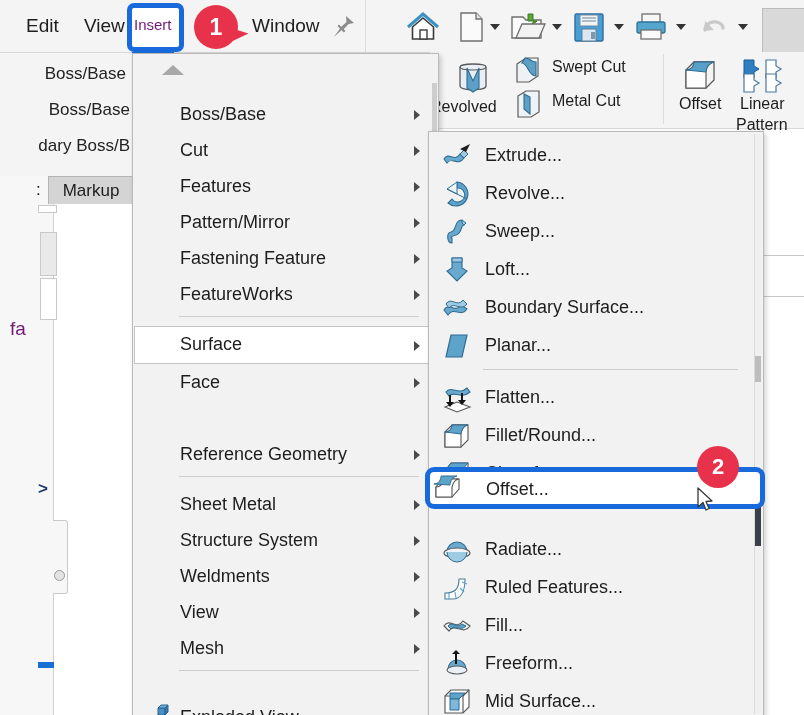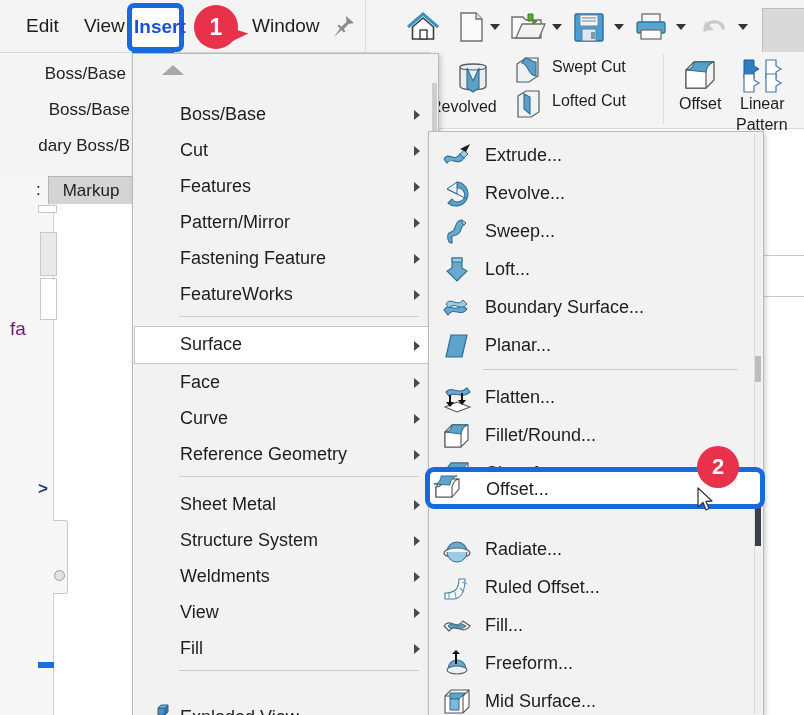--- a/index.html
+++ b/index.html
@@ -63,21 +63,21 @@
   .srow{position:absolute;left:2px;width:328px;height:38px;}
   .srow .slabel{position:absolute;left:54px;top:9px;font-size:18px;color:#1d1d1d;white-space:nowrap;}
   .srow .sicon{position:absolute;left:10px;top:5px;width:32px;height:30px;}
   .ssep{position:absolute;left:54px;width:255px;height:1px;background:#cdcdcd;}
   .sub-scroll{position:absolute;right:2px;top:2px;width:6px;height:580px;background:#f0f0f0;border-left:1px solid #dadada;}
   .sub-scroll i{position:absolute;left:0;top:222px;width:6px;height:26px;background:#bdbdbd;display:block;}
   .sub-scroll b{position:absolute;left:0;top:352px;width:6px;height:60px;background:#3a3f4a;display:block;}
 
   
   .hl-insert{position:absolute;left:127px;top:3px;width:57px;height:49px;border:5px solid #1769dc;border-radius:7px;background:#ffffff;box-sizing:border-box;}
-  .insert-text{position:absolute;left:134px;top:16px;font-size:19px;color:#1d4ed8;z-index:6;font-weight:bold;}
+  .insert-text{position:absolute;left:134px;top:16px;font-size:15px;color:#701a75;z-index:6;}
   .badge{position:absolute;border-radius:50%;background:#e8314a;color:#fff;text-align:center;font-weight:bold;}
   .badge1{left:194px;top:5px;width:44px;height:44px;line-height:44px;font-size:23px;}
   .badge1-tail{position:absolute;left:222px;top:27px;width:0;height:0;border-left:26px solid #e8314a;border-top:5px solid transparent;border-bottom:16px solid transparent;transform:rotate(6deg);}
   .badge2{left:697px;top:446px;width:42px;height:42px;line-height:42px;font-size:22px;z-index:8;}
   .hl-offset{position:absolute;left:425px;top:467px;width:340px;height:42px;border:5px solid #1769dc;border-radius:9px;background:#ffffff;box-sizing:border-box;z-index:5;}
   .offset-content{position:absolute;left:432px;top:472px;z-index:7;}
   .cursor{position:absolute;left:697px;top:487px;width:20px;height:28px;z-index:9;}
 </style>
 </head>
 <body>
@@ -198,21 +198,21 @@
       </svg>
     </div>
     <div class="rb-label" style="left:122px;top:6px;">Swept Cut</div>
 
     <div class="rb-icon" style="left:82px;top:36px;">
       <svg width="34" height="34" viewBox="0 0 34 34">
         <path d="M6 8 L14 3 L27 3 L27 24 L19 29 L6 29 Z" fill="#f0f3f6" stroke="#5b5b5b" stroke-width="1.2"></path>
         <path d="M12 6 L12 21 L18 26 L18 9 Z" fill="#5e9fc6" stroke="#2f6d93" stroke-width="1.1"></path>
       </svg>
     </div>
-    <div class="rb-label" style="left:122px;top:40px;">Lofted Cut</div>
+    <div class="rb-label" style="left:122px;top:40px;">Metal Cut</div>
 
     <div class="rb-icon" style="left:250px;top:4px;">
       <svg width="40" height="40" viewBox="0 0 40 40">
         <path d="M6 14 L14 6 L34 6 L34 24 L26 32 L6 32 Z" fill="#f4f4f4" stroke="#5b5b5b" stroke-width="1.3"></path>
         <path d="M6 14 C14 14, 14 6, 14 6 L34 6 C34 6, 26 8, 26 16 L26 32 L6 32 Z" fill="#fdfdfd" stroke="#5b5b5b" stroke-width="1.2"></path>
         <path d="M6 14 C14 14, 14 6, 14 6 L34 6 C27 7, 26 15, 26 16 Z" fill="#56a0c9" stroke="#2f6d93" stroke-width="1"></path>
       </svg>
     </div>
     <div class="rb-label" style="left:249px;top:43px;">Offset</div>
 
@@ -261,24 +261,20 @@
       <div class="msep" style="top:234px;"></div>
 
       <div class="mrow sel" style="top:244px;">
         <span class="mlabel">Surface</span>
         <span class="arrow"></span>
       </div>
       <div class="mrow" style="top:282px;">
         <span class="mlabel">Face</span>
         <span class="arrow"></span>
       </div>
-      <div class="mrow" style="top:318px;">
-        <span class="mlabel">Curve</span>
-        <span class="arrow"></span>
-      </div>
       <div class="mrow" style="top:354px;">
         <span class="mlabel">Reference Geometry</span>
         <span class="arrow"></span>
       </div>
 
       <div class="msep" style="top:394px;"></div>
 
       <div class="mrow" style="top:404px;">
         <span class="mlabel">Sheet Metal</span>
         <span class="arrow"></span>
@@ -289,21 +285,21 @@
       </div>
       <div class="mrow" style="top:476px;">
         <span class="mlabel">Weldments</span>
         <span class="arrow"></span>
       </div>
       <div class="mrow" style="top:512px;">
         <span class="mlabel">View</span>
         <span class="arrow"></span>
       </div>
       <div class="mrow" style="top:548px;">
-        <span class="mlabel">Fill</span>
+        <span class="mlabel">Mesh</span>
         <span class="arrow"></span>
       </div>
 
       <div class="msep" style="top:588px;"></div>
 
       <div class="mrow" style="top:598px;margin-top:19px;">
         <span class="micon">
           <svg width="28" height="28" viewBox="0 0 28 28">
             <path d="M15 4 L22 4 L22 11 L15 11 Z" fill="#4a90c8" stroke="#2b6590" stroke-width="1"></path>
             <path d="M15 4 L18 1 L25 1 L22 4 Z" fill="#6fb0dd" stroke="#2b6590" stroke-width="1"></path>
@@ -439,21 +435,21 @@
     <div class="srow" style="top:436px;">
       <span class="sicon">
         <svg width="32" height="30" viewBox="0 0 32 30">
           <path d="M4 20 L4 26 L12 26 C20 26, 24 18, 24 6 L18 6 C18 16, 14 20, 4 20 Z" fill="#fbfbfb" stroke="#4a7f9c" stroke-width="1.1"></path>
           <line x1="8" y1="20" x2="8" y2="26" stroke="#5ea3ca" stroke-width="1.1"></line>
           <line x1="14" y1="19" x2="15" y2="25" stroke="#5ea3ca" stroke-width="1.1"></line>
           <line x1="19" y1="15" x2="23" y2="19" stroke="#5ea3ca" stroke-width="1.1"></line>
           <line x1="21" y1="9" x2="26" y2="11" stroke="#5ea3ca" stroke-width="1.1"></line>
         </svg>
       </span>
-      <span class="slabel">Ruled Offset...</span>
+      <span class="slabel">Ruled Features...</span>
     </div>
 
     <div class="srow" style="top:474px;">
       <span class="sicon">
         <svg width="32" height="30" viewBox="0 0 32 30">
           <path d="M3 15 C9 6, 15 20, 22 10 L29 15 C22 25, 14 11, 8 20 Z" fill="none" stroke="#5b5b5b" stroke-width="1.2"></path>
           <path d="M7 15 C11 10, 16 18, 21 13 L25 15 C19 21, 13 13, 10 18 Z" fill="#5ea3ca" stroke="#2f6d93" stroke-width="1"></path>
         </svg>
       </span>
       <span class="slabel">Fill...</span>

